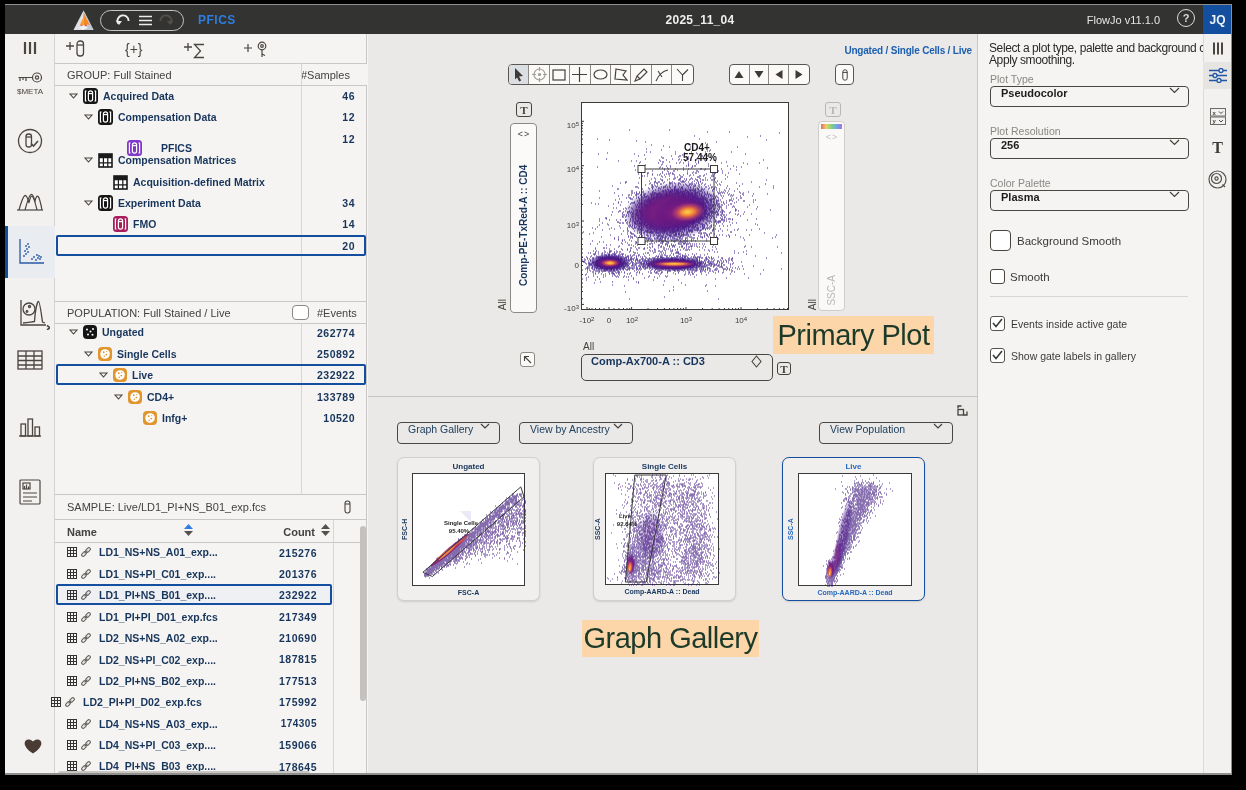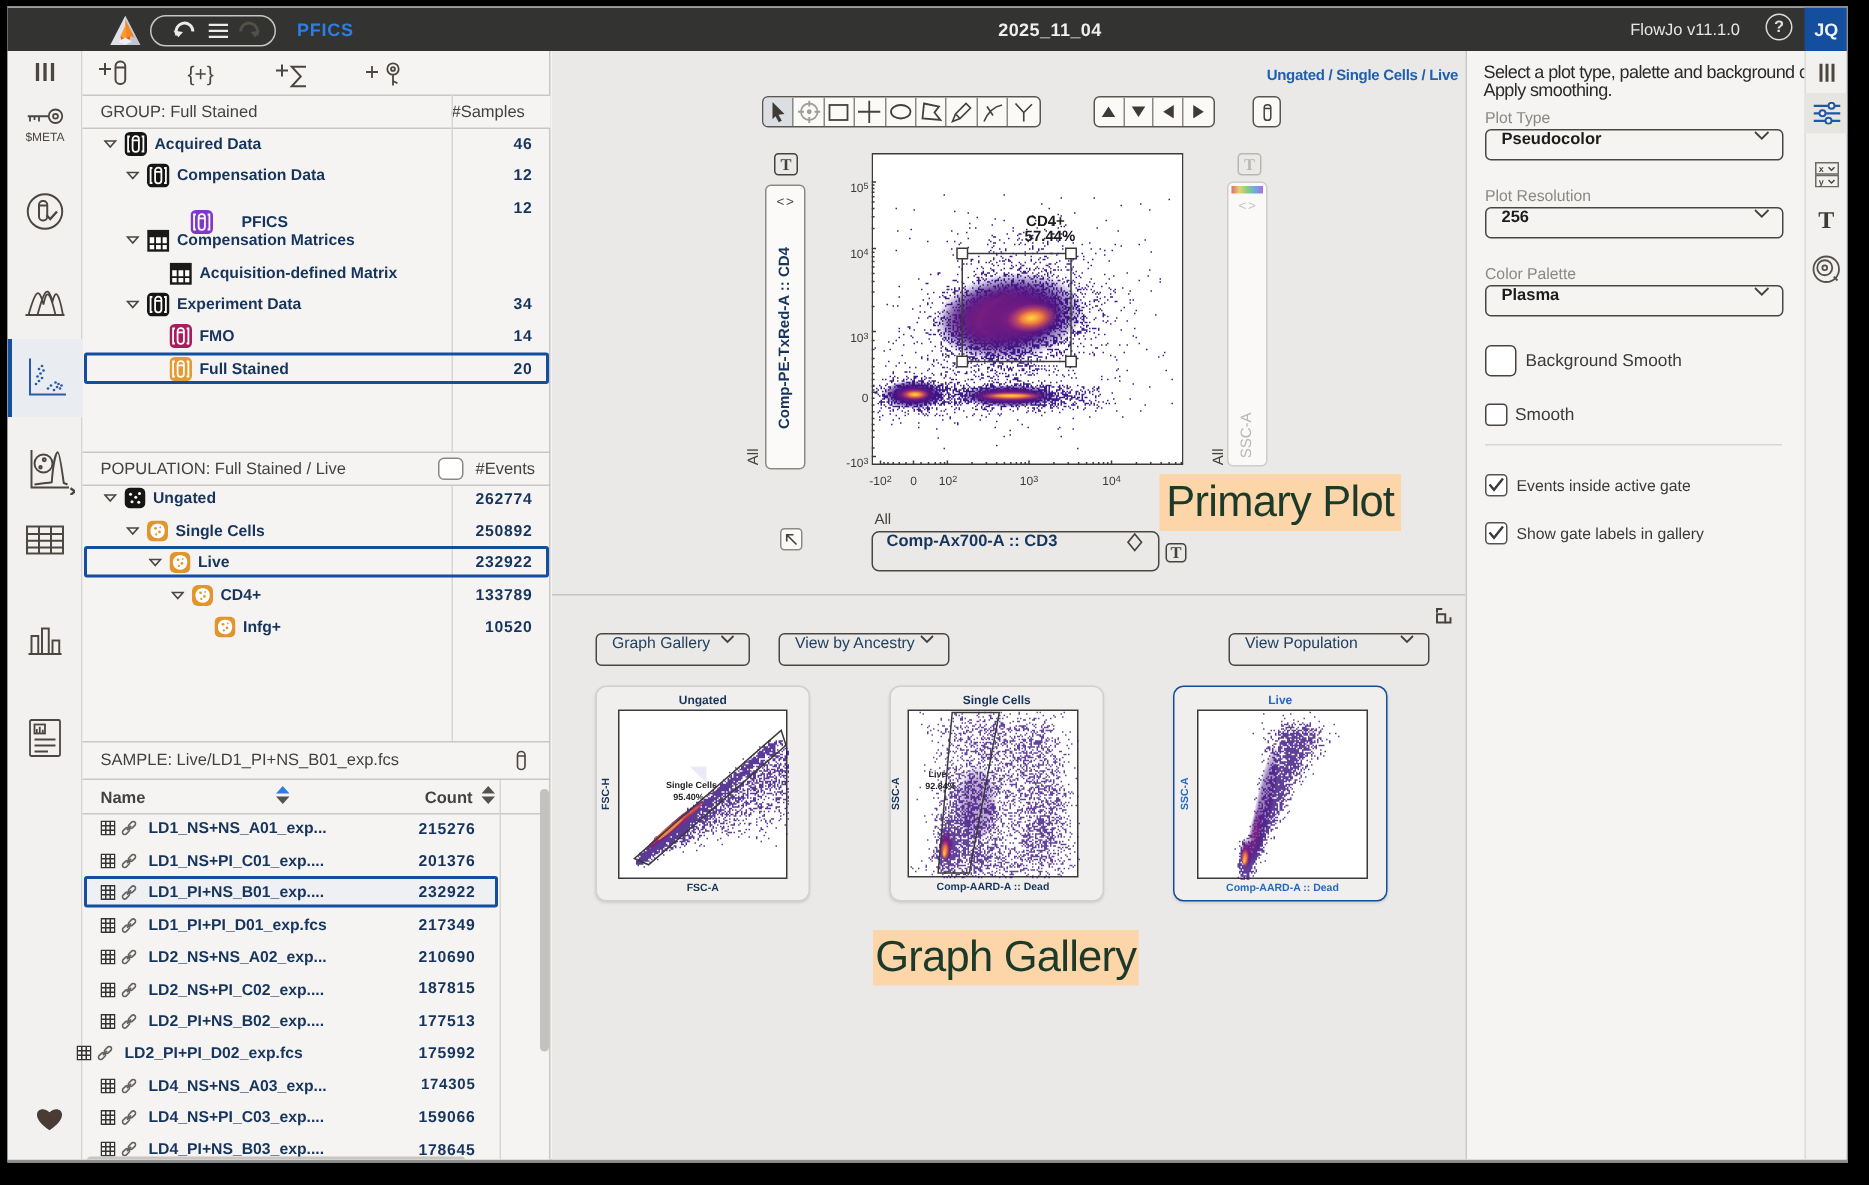--- a/index.html
+++ b/index.html
@@ -248,32 +248,20 @@
         <g stroke="#fff" fill="none" stroke-width="1.2">
           <path d="M3.6 3 h-1.2 v10 h1.2 M11.4 3 h1.2 v10 h-1.2"></path>
           <rect x="5.4" y="2.8" width="4.2" height="10.4" rx="2.1"></rect>
           <path d="M5.4 5.6h4.2"></path>
         </g>
       </svg>
       <span>FMO</span>
     </div>
 <div class="num" style="left:250px;top:213px;width:100px">14</div>
 <div class="abs" style="left:51px;top:230px;width:310px;height:21px;border:2px solid #134f9e;border-radius:2px"></div>
-<div class="trow" style="left:50px;top:230px;padding-left:44px;gap:5px">
-      <div style="width:9px;flex:none"></div>
-      <svg width="15" height="16" viewBox="0 0 15 16" style="flex:none">
-        <rect width="15" height="16" rx="3.5" fill="#e59a33"></rect>
-        <g stroke="#fff" fill="none" stroke-width="1.2">
-          <path d="M3.6 3 h-1.2 v10 h1.2 M11.4 3 h1.2 v10 h-1.2"></path>
-          <rect x="5.4" y="2.8" width="4.2" height="10.4" rx="2.1"></rect>
-          <path d="M5.4 5.6h4.2"></path>
-        </g>
-      </svg>
-      <span>Full Stained</span>
-    </div>
 <div class="num" style="left:250px;top:235px;width:100px">20</div>
 <div class="abs" style="left:50px;top:296px;width:312px;height:23px;border-top:1px solid #c9c7c5;border-bottom:1px solid #c9c7c5"></div>
 <div class="abs" style="left:62px;top:302px;font-size:11px;color:#444240">POPULATION: Full Stained / Live</div>
 <div class="chk" style="left:287px;top:300px;width:17px;height:15px;border-color:#8a8885;border-radius:4px"></div>
 <div class="abs" style="left:312px;top:302px;font-size:11px;color:#444240">#Events</div>
 <div class="abs" style="left:296px;top:319px;width:1px;height:170px;background:#d8d6d4"></div>
 <div class="trow" style="left:50px;top:316px;padding-left:14px;gap:5px">
       <svg class="tri" width="9" height="6" viewBox="0 0 9 6">
         <path d="M1 1h7l-3.5 4z" fill="none" stroke="#4c4641" stroke-width="1.1"></path>
       </svg>

